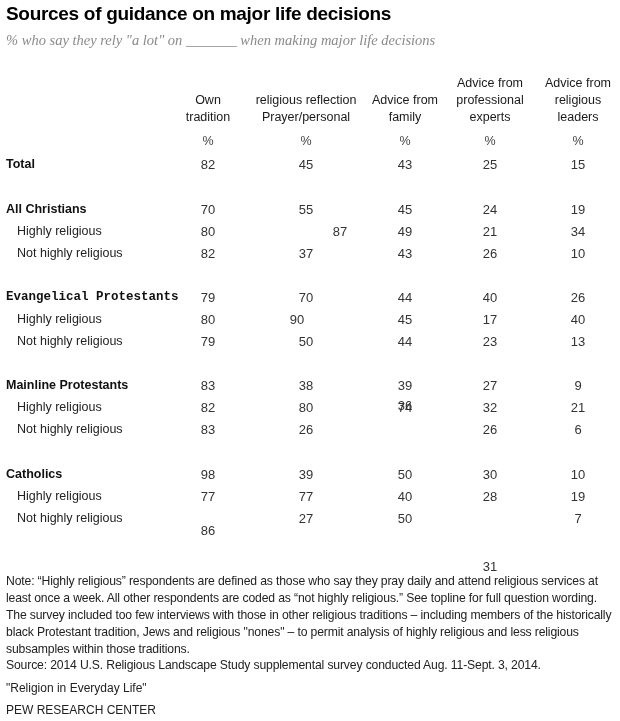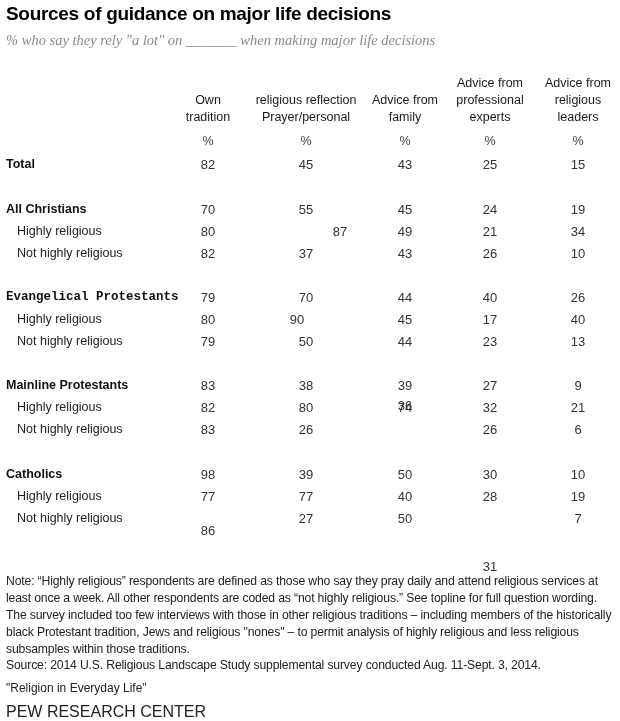--- a/index.html
+++ b/index.html
@@ -14,21 +14,21 @@
            justify-content: flex-end; height: 52px; transform: translateX(-50%); white-space: nowrap; }
     .unit { position: absolute; top: 134px; font-size: 12.5px; color: #444; transform: translateX(-50%); }
     .row-label { position: absolute; left: 6px; font-size: 12.5px; color: #222; }
     .row-label.group { font-weight: bold; color: #111; }
     .row-label.sub { left: 17px; }
     .cell { position: absolute; font-size: 13px; color: #333; transform: translateX(-50%); }
     .note { position: absolute; left: 6px; top: 573px; width: 612px; font-size: 12.2px;
             line-height: 17px; color: #222; letter-spacing: -0.15px; }
     .source { position: absolute; left: 6px; top: 658px; font-size: 12.2px; color: #222; letter-spacing: -0.15px; }
     .report { position: absolute; left: 6px; top: 681px; font-size: 12px; color: #222; }
-    .org { position: absolute; left: 6px; top: 703px; font-size: 16px; color: #222; }
+    .org { position: absolute; left: 6px; top: 703px; font-size: 12px; color: #222; }
   </style>
 </head>
 <body>
 
 <div class="title">Sources of guidance on major life decisions</div>
 <div class="subtitle">% who say they rely "a lot" on _______ when making major life decisions</div>
 
 <div id="table">
     <div class="hdr" style="left: 208px;">
       <span>Own</span>

